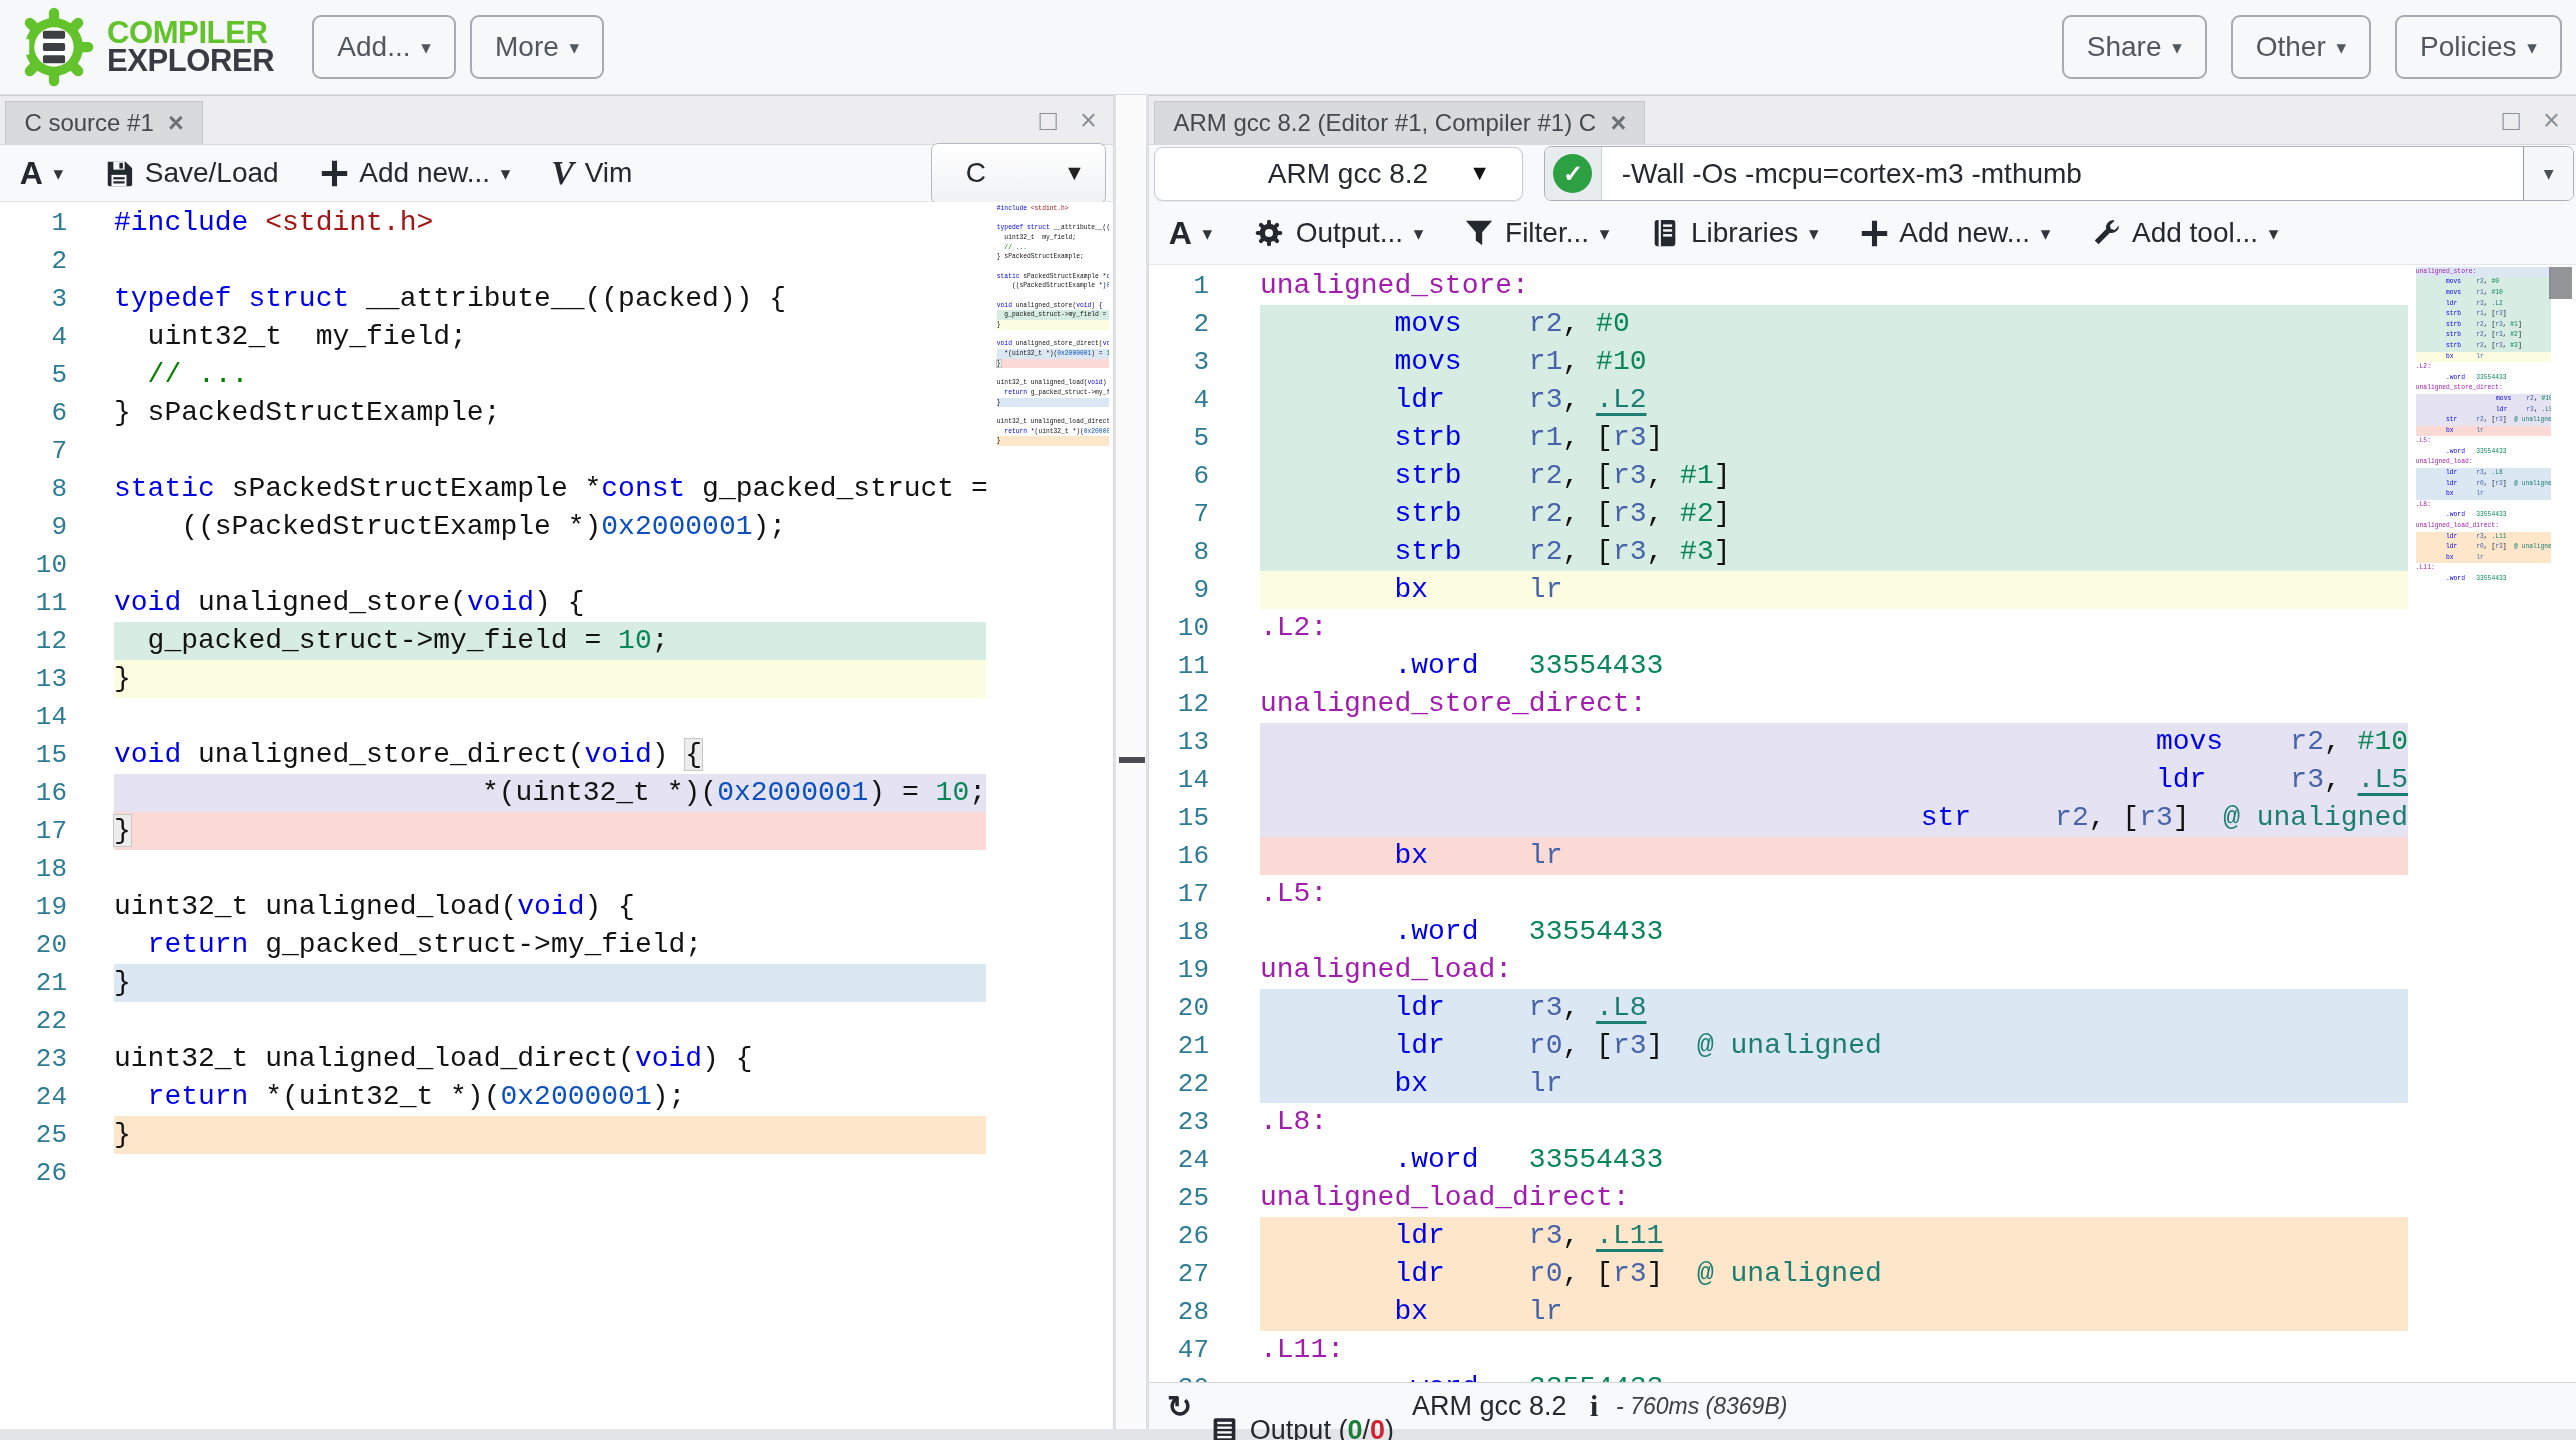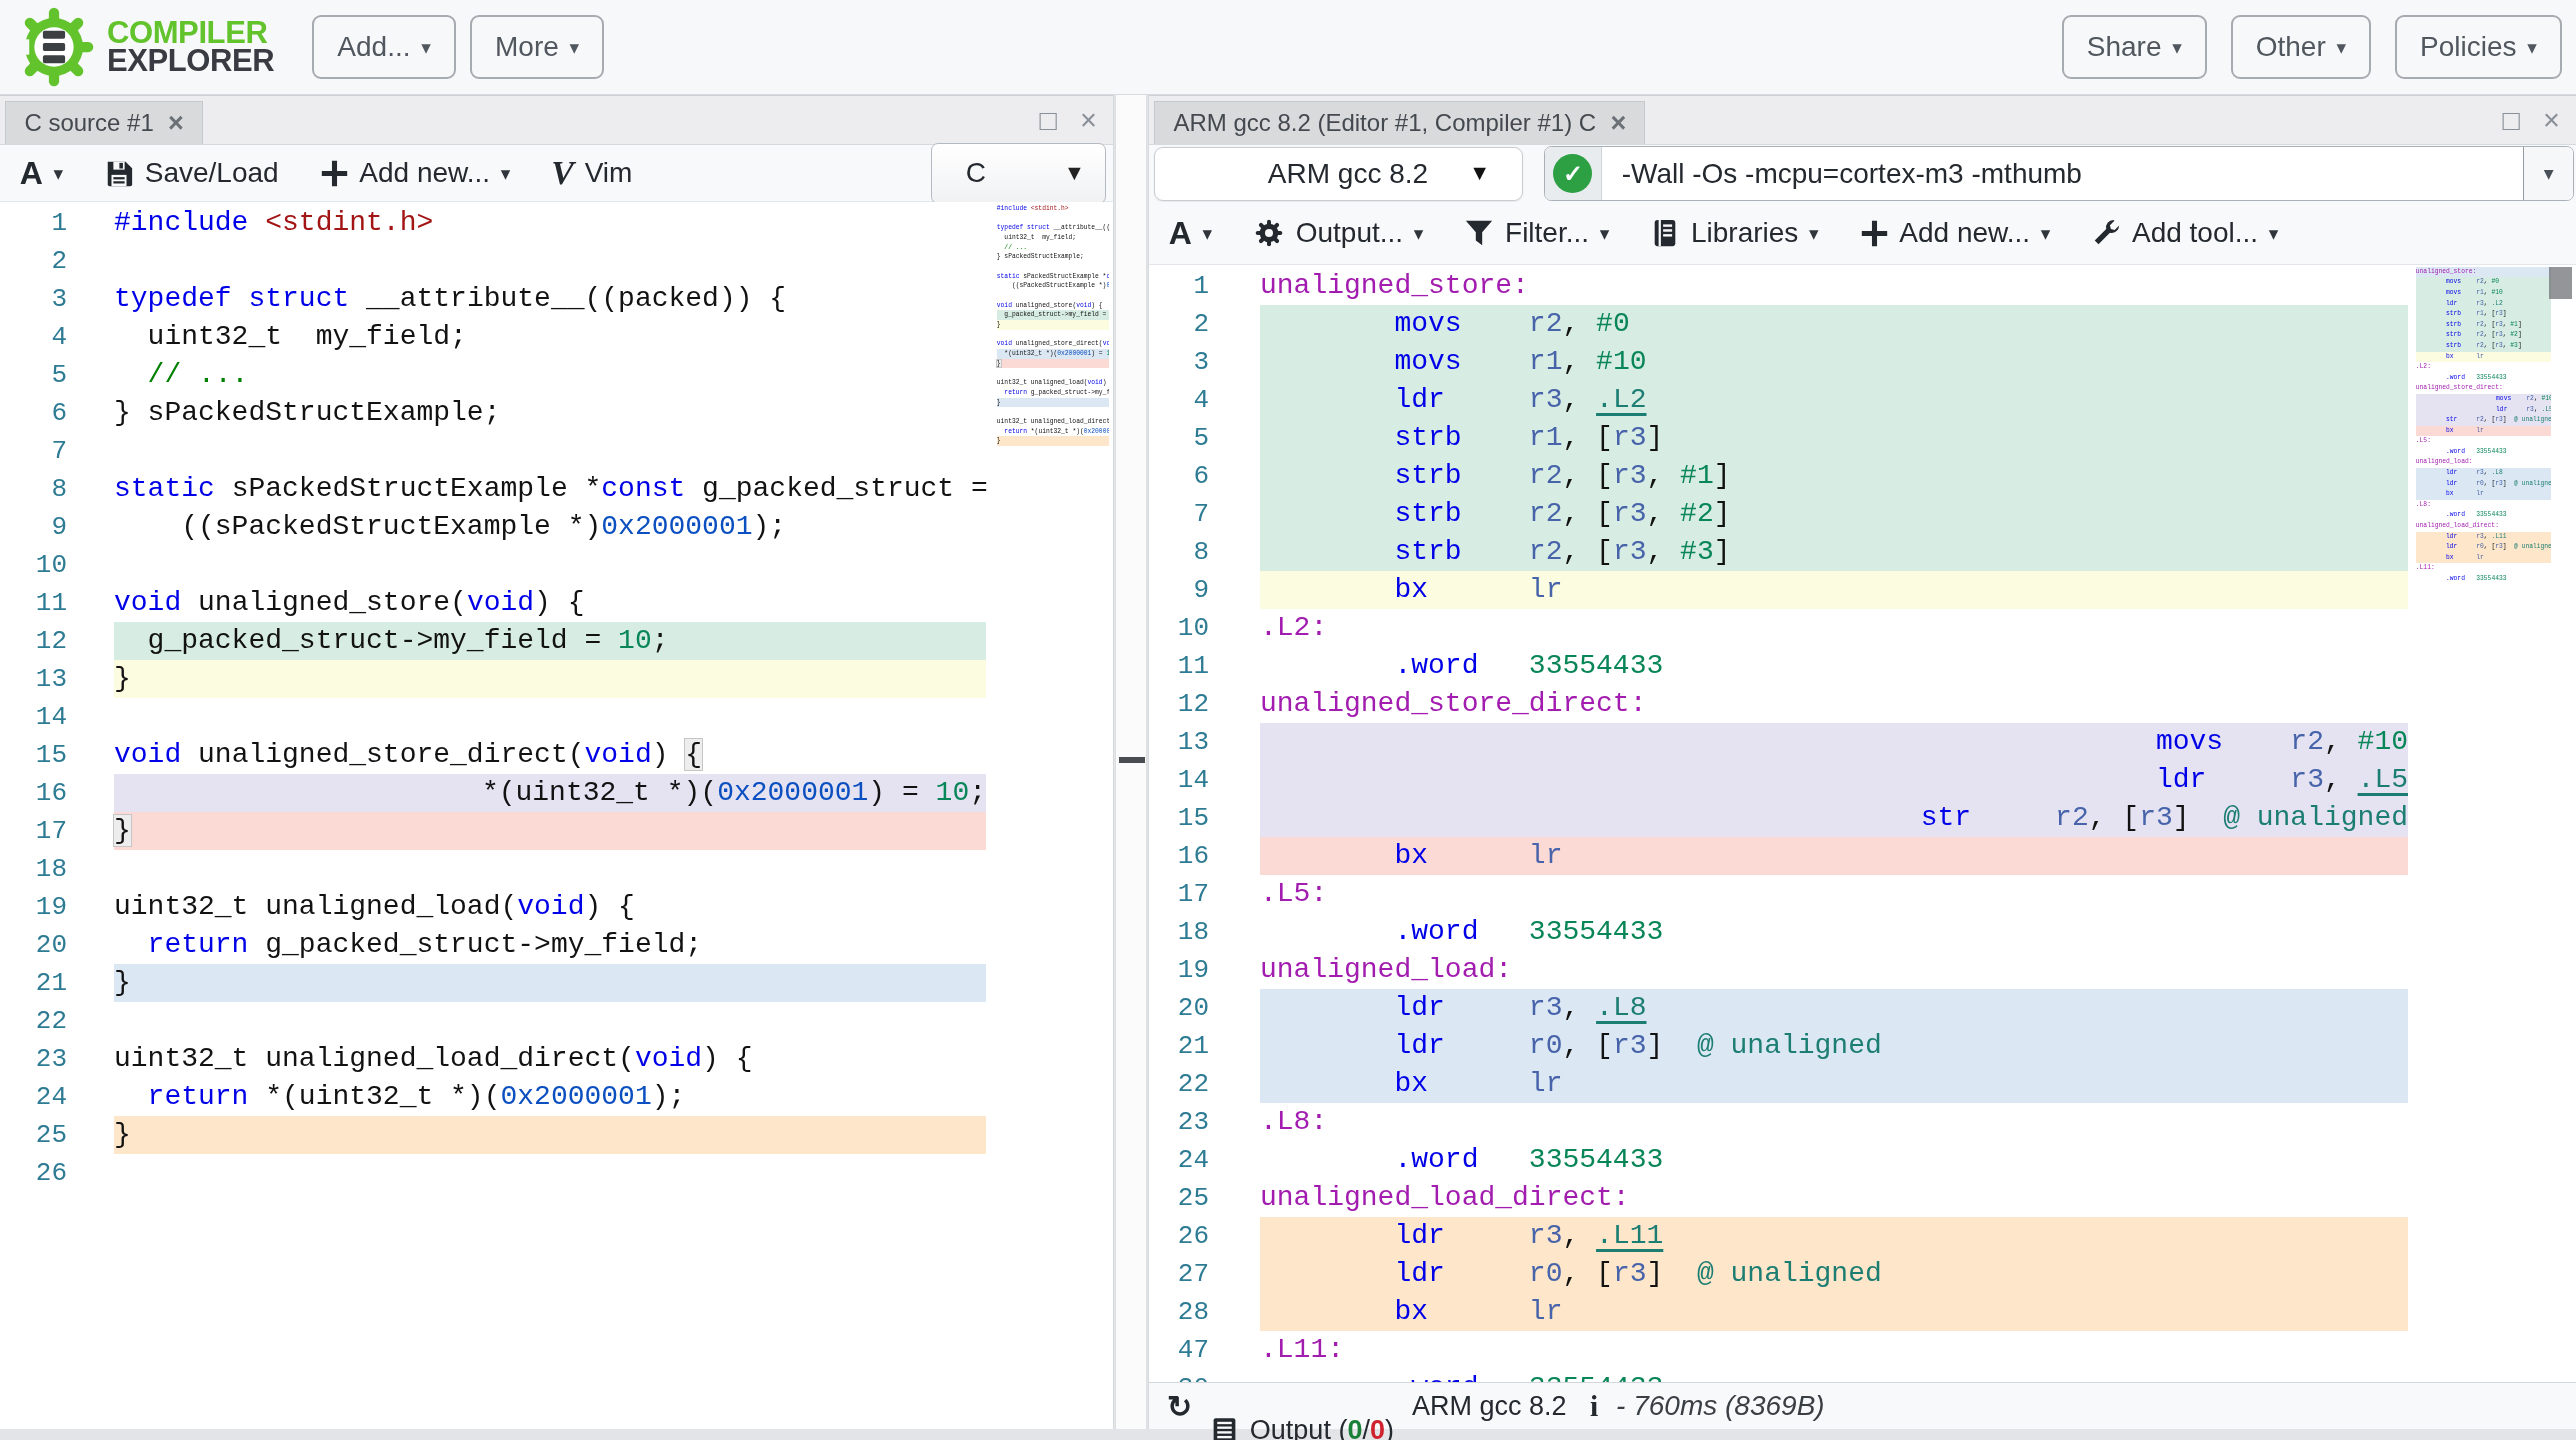--- a/index.html
+++ b/index.html
@@ -113,21 +113,21 @@
   #asm-scrollbar { position:absolute; right:3.6px; top:1.8px; width:23px; height:32px; background:#6f7275; opacity:.75; }
 
   
   #statusbar { height:47px; flex:none; background:#f8f9fb; border-top:1.8px solid #d4d7da;
     display:flex; align-items:center; gap:18px; padding-left:18px; font-size:27px; }
   .refresh { font-size:30px; font-weight:700; }
   .sb-group { display:flex; align-items:center; gap:10.7px; cursor:pointer;margin-top:48px; }
   .c-pass { color:#1a7f37; font-weight:700; }
   .c-fail { color:#cf222e; font-weight:700; }
   .info-i { font-family:"Liberation Serif", serif; font-weight:800; font-size:29.5px; margin-left:5.4px; }
-  .timing { font-style:italic; font-size:28px; color:#3a3f44; }
+  .timing { font-style:italic; font-size:23px; color:#3a3f44; }
 
   .icon-svg { display:inline-flex; align-items:center; }
 </style>
 </head>
 <body>
 
 <div id="header">
   <div class="logo">
     <span class="icon-svg">
       <svg width="82" height="82" viewBox="0 0 48 48">

